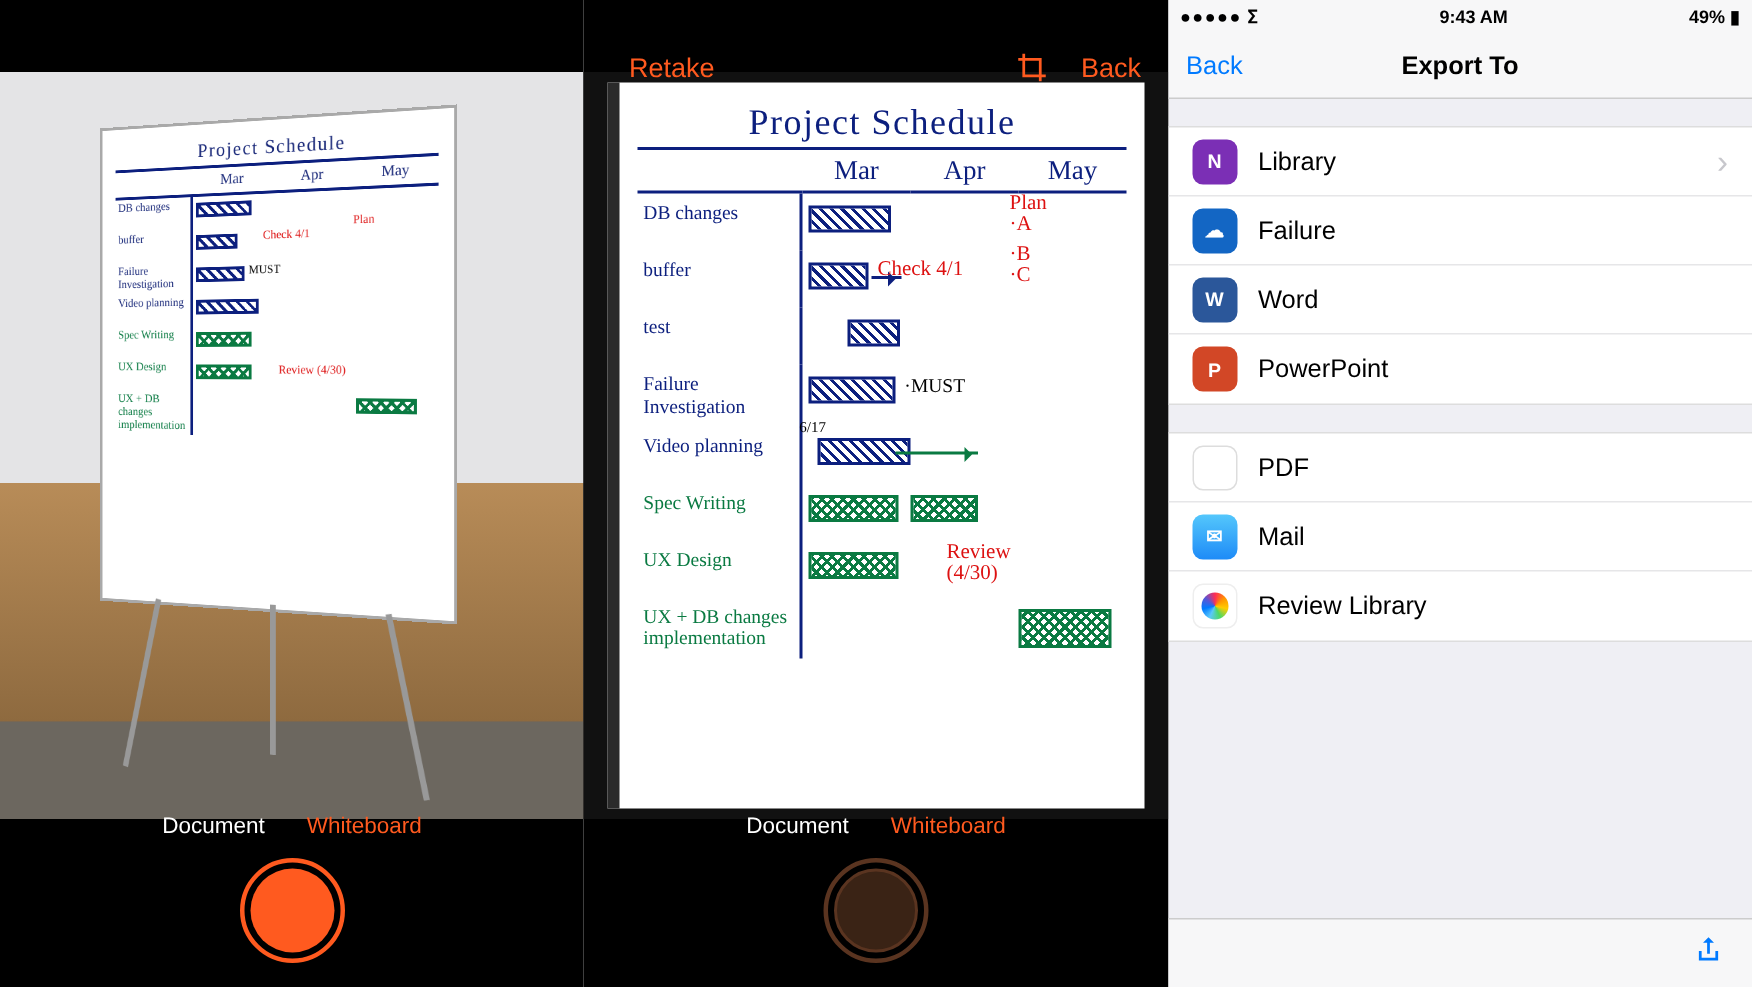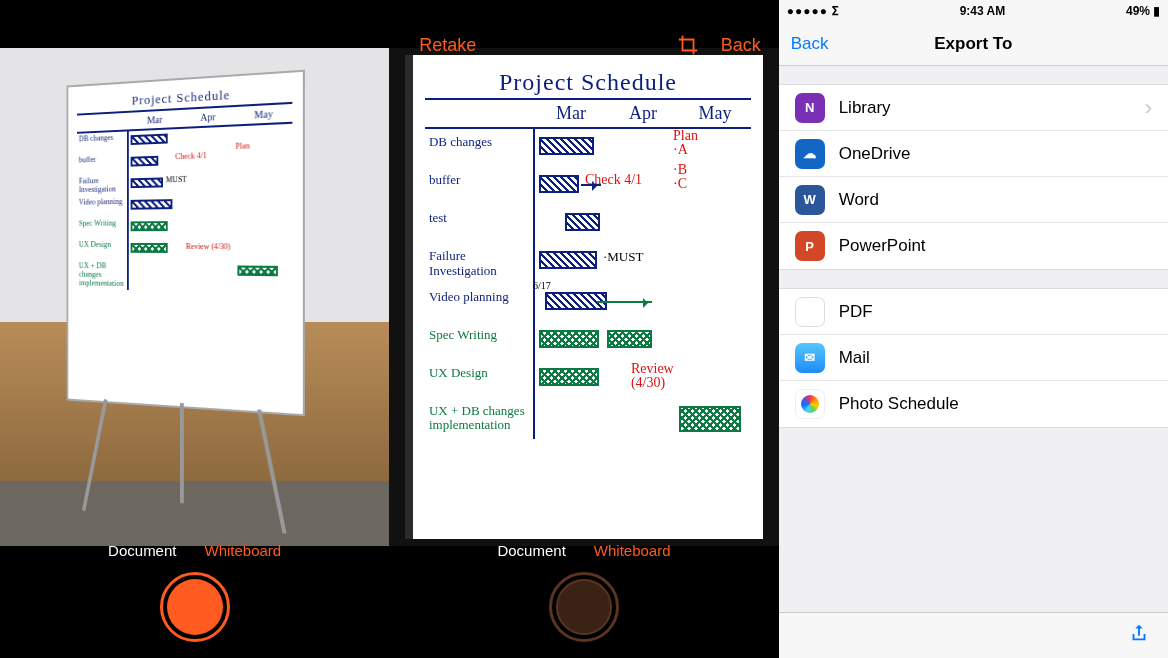--- a/index.html
+++ b/index.html
@@ -370,21 +370,21 @@
   </div>
 
   <div class="group">
     <div class="row">
       <div class="icon ic-onenote">N</div>
       <span>Library</span>
       <span class="chev">›</span>
     </div>
     <div class="row">
       <div class="icon ic-onedrive">☁</div>
-      <span>OneDrive</span>
+      <span>Failure</span>
     </div>
     <div class="row">
       <div class="icon ic-word">W</div>
       <span>Word</span>
     </div>
     <div class="row">
       <div class="icon ic-ppt">P</div>
       <span>PowerPoint</span>
     </div>
   </div>
@@ -395,21 +395,21 @@
       <span>PDF</span>
     </div>
     <div class="row">
       <div class="icon ic-mail">✉</div>
       <span>Mail</span>
     </div>
     <div class="row">
       <div class="icon ic-photos">
           <span></span>
         </div>
-      <span>Photo Schedule</span>
+      <span>Review Library</span>
     </div>
   </div>
 
   <div class="ios-toolbar">
     <span class="share-icon">
       <svg viewBox="0 0 24 24" width="22" height="22">
           <path d="M12 3l-4 4h3v8h2V7h3l-4-4zM5 13v7h14v-7h-2v5H7v-5H5z" fill="currentColor"></path>
         </svg>
     </span>
   </div>

